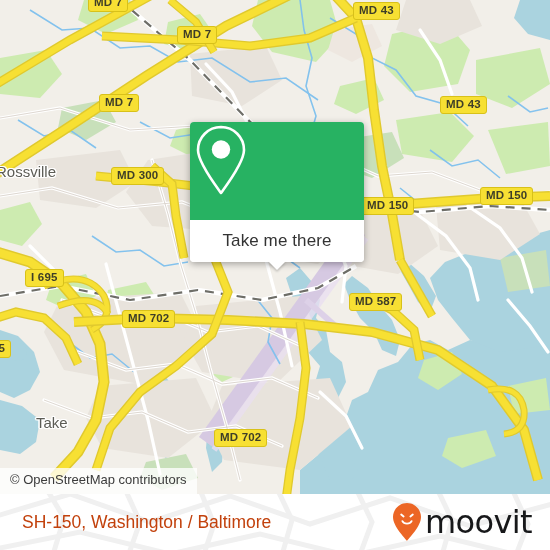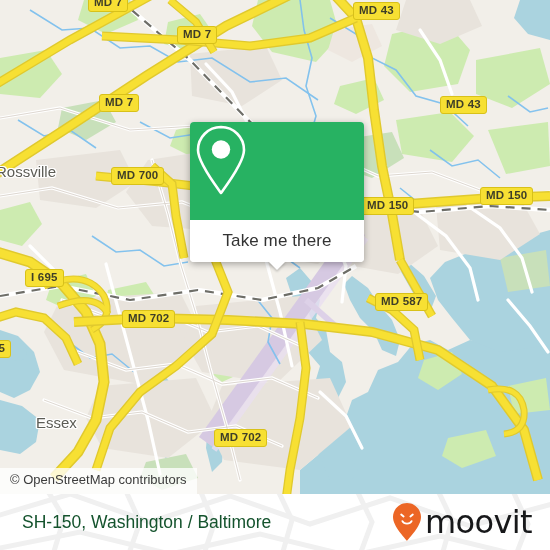--- a/index.html
+++ b/index.html
@@ -85,21 +85,21 @@
   }
 
   
   #footer{
     position:absolute;left:0;top:494px;width:550px;height:56px;
     background:#ffffff;overflow:hidden;
   }
   #footer-watermark{position:absolute;left:0;top:-6px;opacity:1;}
   #footer-title{
     position:absolute;left:22px;top:50%;transform:translateY(-50%);
-    font-size:17.5px;color:#14532d;white-space:nowrap;
+    font-size:17.5px;color:#c2410c;white-space:nowrap;
     font-family:"Liberation Sans","DejaVu Sans",sans-serif;
   }
   #brand{
     position:absolute;right:18px;top:50%;transform:translateY(-50%);
     display:flex;align-items:center;gap:3px;
   }
   #brand-word{
     font-size:32px;line-height:32px;color:#17181A;letter-spacing:-.6px;
     font-family:"DejaVu Sans","Liberation Sans",sans-serif;font-weight:400;
   }
@@ -300,34 +300,34 @@
 
         <path d="M400,260 L416,288 L432,316" stroke="#E0C92E" stroke-width="9" fill="none"></path>
         <path d="M400,260 L416,288 L432,316" stroke="#F7E033" stroke-width="6.4" fill="none"></path>
 
         <path d="M170,0 L196,22 L214,52" stroke="#E0C92E" stroke-width="8" fill="none"></path>
         <path d="M170,0 L196,22 L214,52" stroke="#F7E033" stroke-width="5.6" fill="none"></path>
       </g>
     </svg>
 
     <div class="place" style="left:-4px;top:163px;">Rossville</div>
-    <div class="place" style="left:36px;top:414px;">Essex</div>
+    <div class="place" style="left:36px;top:414px;">Take</div>
 
     <div class="shield" style="left:88px;top:-6px;">MD 7</div>
     <div class="shield" style="left:177px;top:26px;">MD 7</div>
     <div class="shield" style="left:99px;top:94px;">MD 7</div>
     <div class="shield" style="left:353px;top:2px;">MD 43</div>
     <div class="shield" style="left:440px;top:96px;">MD 43</div>
-    <div class="shield" style="left:111px;top:167px;">MD 700</div>
+    <div class="shield" style="left:111px;top:167px;">MD 300</div>
     <div class="shield" style="left:361px;top:197px;">MD 150</div>
     <div class="shield" style="left:480px;top:187px;">MD 150</div>
     <div class="shield" style="left:25px;top:269px;">I 695</div>
     <div class="shield" style="left:-14px;top:340px;">95</div>
     <div class="shield" style="left:122px;top:310px;">MD 702</div>
-    <div class="shield" style="left:375px;top:293px;">MD 587</div>
+    <div class="shield" style="left:349px;top:293px;">MD 587</div>
     <div class="shield" style="left:214px;top:429px;">MD 702</div>
 
     <div id="popup">
       <div id="popup-top" style="background:#27B262;">
         <svg width="62" height="76" viewBox="0 0 62 76">
           <path d="M31 5 C18.3 5 8 15.3 8 28 C8 40.5 26 64 31 71 C36 64 54 40.5 54 28 C54 15.3 43.7 5 31 5 Z" fill="none" stroke="#ffffff" stroke-width="2.6" stroke-linejoin="round"></path>
           <circle cx="31" cy="27.5" r="9.2" fill="#ffffff"></circle>
         </svg>
       </div>
       <div id="popup-bottom">

